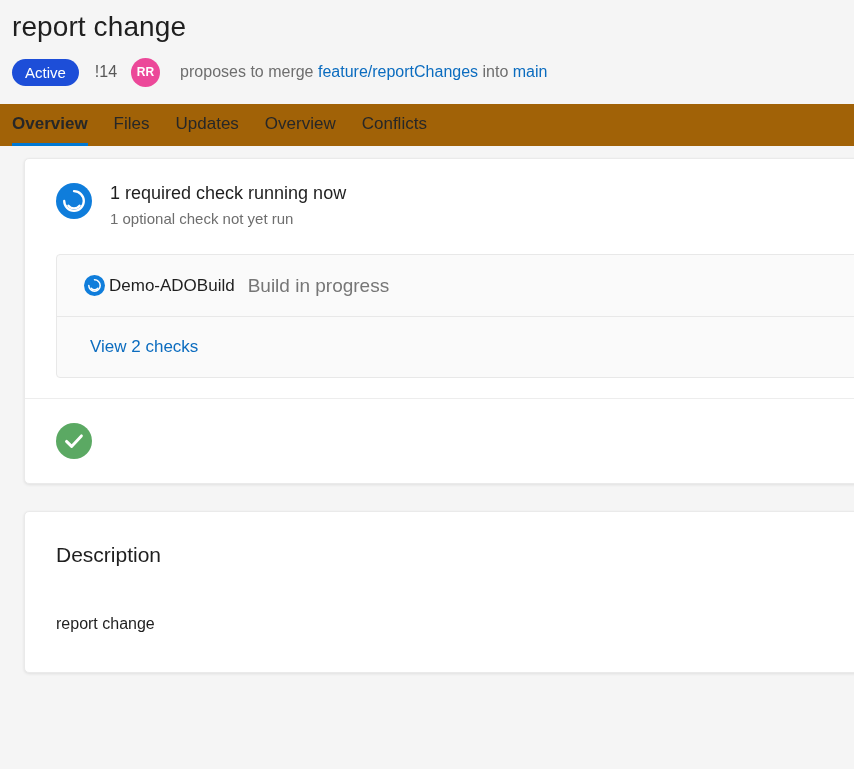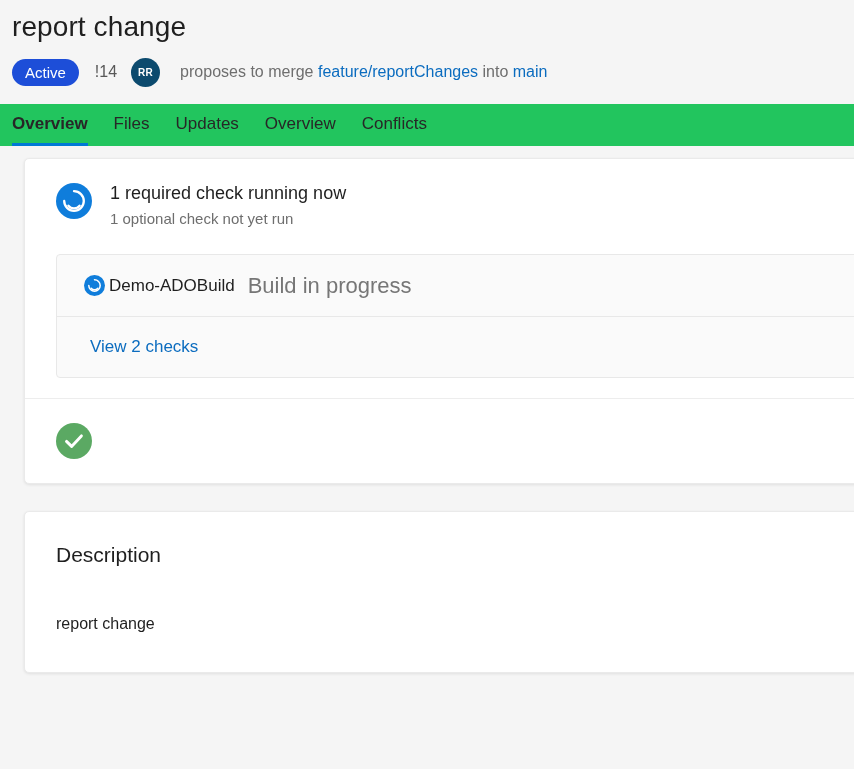--- a/index.html
+++ b/index.html
@@ -53,23 +53,23 @@
   }
   .pr-id {
     color: #585858;
     font-size: 16px;
     margin-left: 16px;
   }
   .avatar {
     width: 29px;
     height: 29px;
     border-radius: 50%;
-    background: #0c4a6e;
+    background: #ec4899;
     color: #ffffff;
-    font-size: 10px;
+    font-size: 12px;
     font-weight: 600;
     display: inline-flex;
     align-items: center;
     justify-content: center;
     margin-left: 14px;
     letter-spacing: 0.3px;
     text-align: center;
   }
   .merge-sentence {
     margin-left: 20px;
@@ -82,21 +82,21 @@
     cursor: pointer;
   }
 
   
   .tabs {
     display: flex;
     align-items: flex-end;
     padding-left: 12px;
     margin-top: 18px;
     height: 42px;
-    background: #22c55e;
+    background: #a16207;
   }
   .tab {
     position: relative;
     font-size: 17px;
     color: #272727;
     padding: 0 0 12px 0;
     margin-right: 26px;
     cursor: pointer;
     white-space: nowrap;
   }
@@ -177,21 +177,21 @@
     width: 21px;
     height: 21px;
     flex: 0 0 21px;
   }
   .check-name {
     font-size: 17px;
     color: #1f1f1f;
     margin-left: 4px;
   }
   .check-state {
-    font-size: 22px;
+    font-size: 19px;
     color: #767676;
     margin-left: 13px;
   }
   .checks-box-divider {
     height: 1px;
     background: #e8e8e8;
   }
   .view-checks-row {
     height: 60px;
     display: flex;

